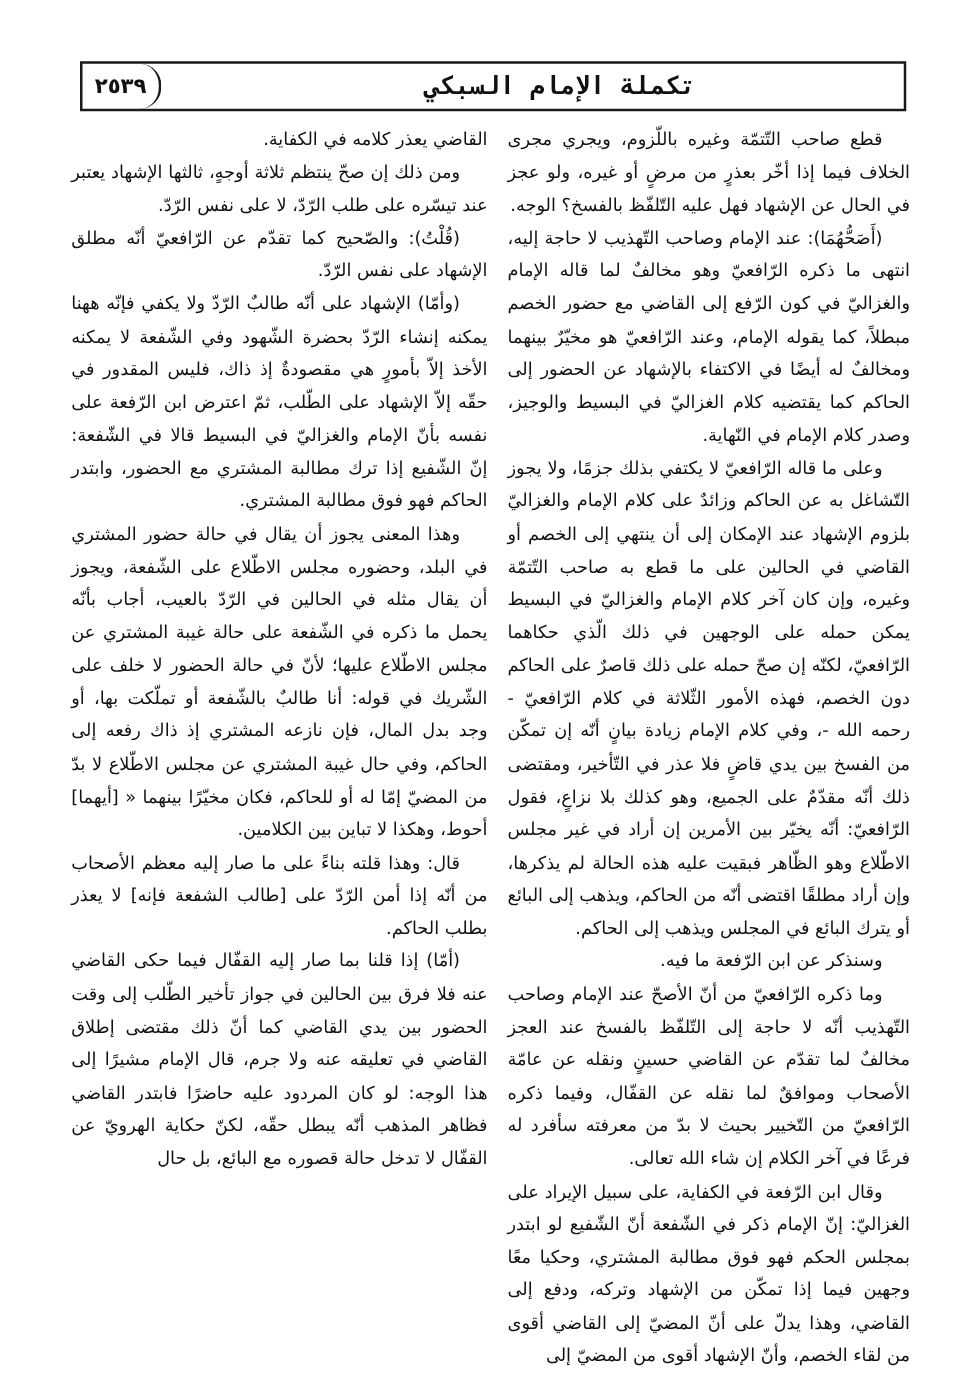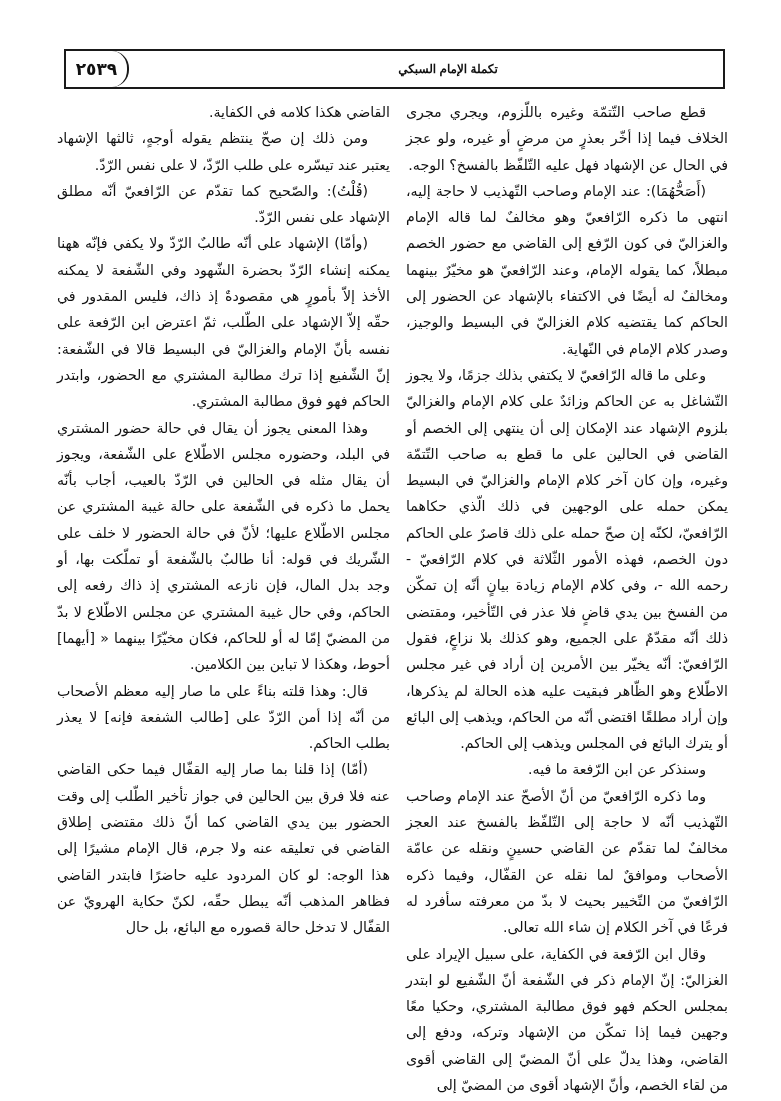--- a/index.html
+++ b/index.html
@@ -36,22 +36,22 @@
       font-size: 17px;
       font-family: "DejaVu Sans", sans-serif;
       border-radius: 17px;
     }
     .running-title {
       flex: 1;
       display: flex;
       align-items: center;
       justify-content: center;
       font-weight: bold;
-      font-size: 12px;
-      font-family: Liberation Sans, sans-serif;
+      font-size: 20px;
+      font-family: Liberation Mono, monospace;
       direction: rtl;
       padding-left: 44px;
     }
     .column {
       position: absolute;
       top: 99px;
       direction: rtl;
       text-align: justify;
       text-align-last: right;
       font-size: 14.2px;
@@ -85,20 +85,20 @@
 <div class="column right">
   <p>قطع صاحب التّتمّة وغيره باللّزوم، ويجري مجرى الخلاف فيما إذا أخّر بعذرٍ من مرضٍ أو غيره، ولو عجز في الحال عن الإشهاد فهل عليه التّلفّظ بالفسخ؟ الوجه.</p>
   <p>(أَصَحُّهُمَا): عند الإمام وصاحب التّهذيب لا حاجة إليه، انتهى ما ذكره الرّافعيّ وهو مخالفٌ لما قاله الإمام والغزاليّ في كون الرّفع إلى القاضي مع حضور الخصم مبطلاً، كما يقوله الإمام، وعند الرّافعيّ هو مخيّرٌ بينهما ومخالفٌ له أيضًا في الاكتفاء بالإشهاد عن الحضور إلى الحاكم كما يقتضيه كلام الغزاليّ في البسيط والوجيز، وصدر كلام الإمام في النّهاية.</p>
   <p>وعلى ما قاله الرّافعيّ لا يكتفي بذلك جزمًا، ولا يجوز التّشاغل به عن الحاكم وزائدٌ على كلام الإمام والغزاليّ بلزوم الإشهاد عند الإمكان إلى أن ينتهي إلى الخصم أو القاضي في الحالين على ما قطع به صاحب التّتمّة وغيره، وإن كان آخر كلام الإمام والغزاليّ في البسيط يمكن حمله على الوجهين في ذلك الّذي حكاهما الرّافعيّ، لكنّه إن صحّ حمله على ذلك قاصرٌ على الحاكم دون الخصم، فهذه الأمور الثّلاثة في كلام الرّافعيّ - رحمه الله -، وفي كلام الإمام زيادة بيانٍ أنّه إن تمكّن من الفسخ بين يدي قاضٍ فلا عذر في التّأخير، ومقتضى ذلك أنّه مقدّمٌ على الجميع، وهو كذلك بلا نزاعٍ، فقول الرّافعيّ: أنّه يخيّر بين الأمرين إن أراد في غير مجلس الاطّلاع وهو الظّاهر فبقيت عليه هذه الحالة لم يذكرها، وإن أراد مطلقًا اقتضى أنّه من الحاكم، ويذهب إلى البائع أو يترك البائع في المجلس ويذهب إلى الحاكم.</p>
   <p>وسنذكر عن ابن الرّفعة ما فيه.</p>
   <p>وما ذكره الرّافعيّ من أنّ الأصحّ عند الإمام وصاحب التّهذيب أنّه لا حاجة إلى التّلفّظ بالفسخ عند العجز مخالفٌ لما تقدّم عن القاضي حسينٍ ونقله عن عامّة الأصحاب وموافقٌ لما نقله عن القفّال، وفيما ذكره الرّافعيّ من التّخيير بحيث لا بدّ من معرفته سأفرد له فرعًا في آخر الكلام إن شاء الله تعالى.</p>
   <p>وقال ابن الرّفعة في الكفاية، على سبيل الإيراد على الغزاليّ: إنّ الإمام ذكر في الشّفعة أنّ الشّفيع لو ابتدر بمجلس الحكم فهو فوق مطالبة المشتري، وحكيا معًا وجهين فيما إذا تمكّن من الإشهاد وتركه، ودفع إلى القاضي، وهذا يدلّ على أنّ المضيّ إلى القاضي أقوى من لقاء الخصم، وأنّ الإشهاد أقوى من المضيّ إلى</p>
 </div>
 
 <div class="column left">
-  <p class="noindent">القاضي هكذا كلامه في الكفاية.</p>
-  <p>ومن ذلك إن صحّ ينتظم يقوله أوجهٍ، ثالثها الإشهاد يعتبر عند تيسّره على طلب الرّدّ، لا على نفس الرّدّ.</p>
+  <p class="noindent">القاضي يعذر كلامه في الكفاية.</p>
+  <p>ومن ذلك إن صحّ ينتظم ثلاثة أوجهٍ، ثالثها الإشهاد يعتبر عند تيسّره على طلب الرّدّ، لا على نفس الرّدّ.</p>
   <p>(قُلْتُ): والصّحيح كما تقدّم عن الرّافعيّ أنّه مطلق الإشهاد على نفس الرّدّ.</p>
   <p>(وأمّا) الإشهاد على أنّه طالبٌ الرّدّ ولا يكفي فإنّه ههنا يمكنه إنشاء الرّدّ بحضرة الشّهود وفي الشّفعة لا يمكنه الأخذ إلاّ بأمورٍ هي مقصودةٌ إذ ذاك، فليس المقدور في حقّه إلاّ الإشهاد على الطّلب، ثمّ اعترض ابن الرّفعة على نفسه بأنّ الإمام والغزاليّ في البسيط قالا في الشّفعة: إنّ الشّفيع إذا ترك مطالبة المشتري مع الحضور، وابتدر الحاكم فهو فوق مطالبة المشتري.</p>
   <p>وهذا المعنى يجوز أن يقال في حالة حضور المشتري في البلد، وحضوره مجلس الاطّلاع على الشّفعة، ويجوز أن يقال مثله في الحالين في الرّدّ بالعيب، أجاب بأنّه يحمل ما ذكره في الشّفعة على حالة غيبة المشتري عن مجلس الاطّلاع عليها؛ لأنّ في حالة الحضور لا خلف على الشّريك في قوله: أنا طالبٌ بالشّفعة أو تملّكت بها، أو وجد بدل المال، فإن نازعه المشتري إذ ذاك رفعه إلى الحاكم، وفي حال غيبة المشتري عن مجلس الاطّلاع لا بدّ من المضيّ إمّا له أو للحاكم، فكان مخيّرًا بينهما « [أيهما] أحوط، وهكذا لا تباين بين الكلامين.</p>
   <p>قال: وهذا قلته بناءً على ما صار إليه معظم الأصحاب من أنّه إذا أمن الرّدّ على [طالب الشفعة فإنه] لا يعذر بطلب الحاكم.</p>
   <p>(أمّا) إذا قلنا بما صار إليه القفّال فيما حكى القاضي عنه فلا فرق بين الحالين في جواز تأخير الطّلب إلى وقت الحضور بين يدي القاضي كما أنّ ذلك مقتضى إطلاق القاضي في تعليقه عنه ولا جرم، قال الإمام مشيرًا إلى هذا الوجه: لو كان المردود عليه حاضرًا فابتدر القاضي فظاهر المذهب أنّه يبطل حقّه، لكنّ حكاية الهرويّ عن القفّال لا تدخل حالة قصوره مع البائع، بل حال</p>
 </div>
 
 </body></html>

